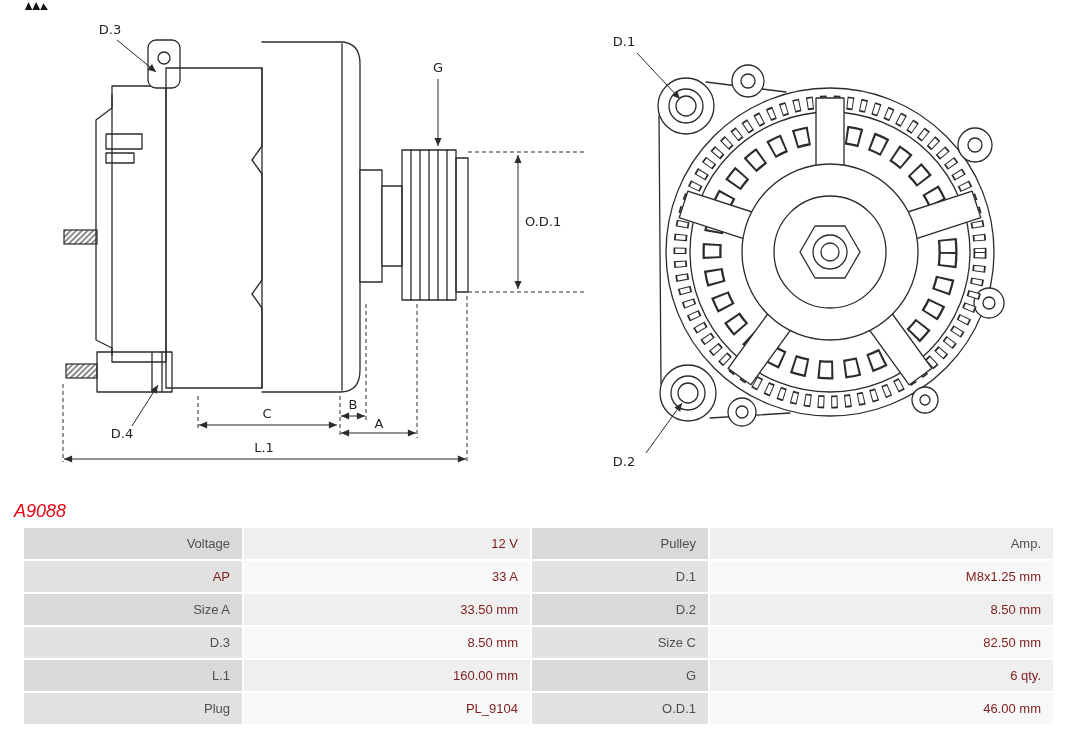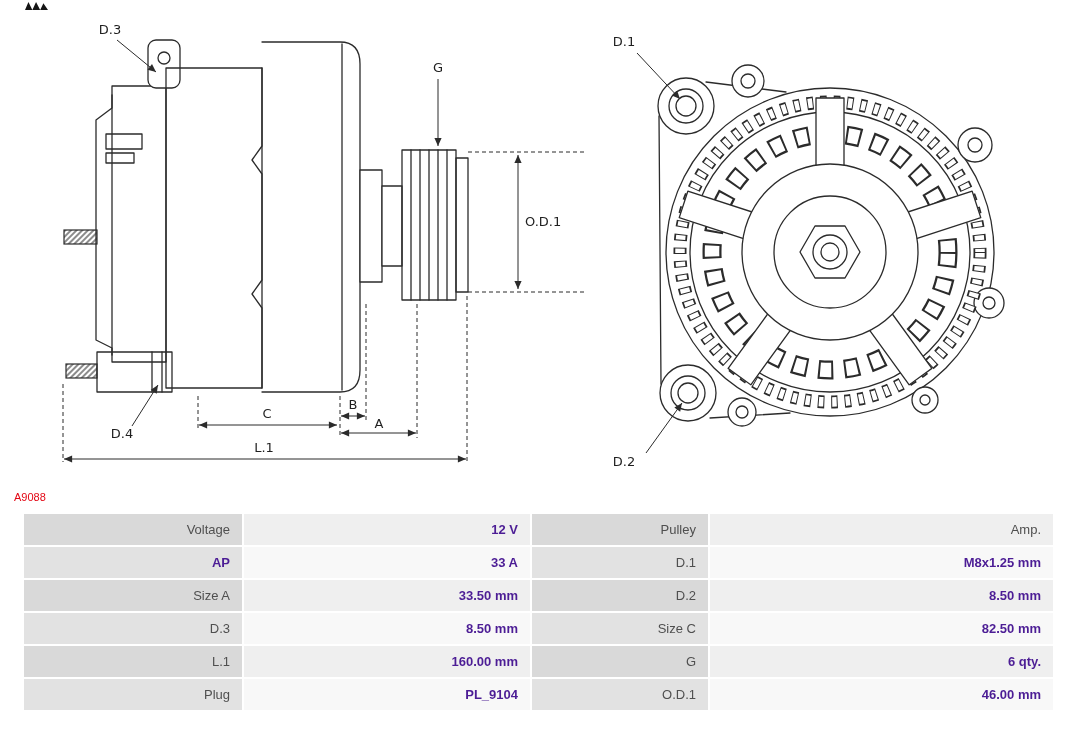--- a/index.html
+++ b/index.html
@@ -14,26 +14,26 @@
   .fw { fill:#ffffff; stroke:#2b2b2b; stroke-width:1.3; stroke-linejoin:round; }
   .hatch { fill:url(#hatch); stroke:#2b2b2b; stroke-width:1.2; }
   .dim { fill:none; stroke:#2b2b2b; stroke-width:1; }
   .ext { fill:none; stroke:#2b2b2b; stroke-width:1; stroke-dasharray:4 3; }
   .lbl { font-family:"DejaVu Sans", sans-serif; font-size:13px; fill:#1f1f1f; }
   .teeth-d { fill:none; stroke:#2b2b2b; stroke-width:13; stroke-dasharray:6.5 6.9; }
   .teeth-w { fill:none; stroke:#ffffff; stroke-width:9.5; stroke-dasharray:4.5 8.9; stroke-dashoffset:-1; }
   .slots-d { fill:none; stroke:#2b2b2b; stroke-width:19; stroke-dasharray:15 11; }
   .slots-w { fill:none; stroke:#ffffff; stroke-width:14.5; stroke-dasharray:11 15; stroke-dashoffset:-2; }
 
-  .part-number { color:#e30613; font-size:11px; line-height:18px; margin:3px 0 8px 14px; }
+  .part-number { color:#e30613; font-size:18px; line-height:18px; margin:17px 0 8px 14px;font-style:italic; }
 
   .spec-table { display:grid; grid-template-columns:218px 286px 176px 1fr; gap:2px; width:1053px; font-size:13px;padding-left:24px; }
   .cell { height:31px; line-height:31px; text-align:right; padding-right:12px; white-space:nowrap; overflow:hidden; }
   .cell.label { color:#4f4f4f; }
-  .cell.value { color:#4c1d95;font-weight:bold; }
+  .cell.value { color:#7f1d1d; }
   .spec-table .cell:nth-child(8n+1), .spec-table .cell:nth-child(8n+3) { background:#d9d9d9; }
   .spec-table .cell:nth-child(8n+2), .spec-table .cell:nth-child(8n+4) { background:#efefef; }
   .spec-table .cell:nth-child(8n+5), .spec-table .cell:nth-child(8n+7) { background:#e2e2e2; }
   .spec-table .cell:nth-child(8n+6), .spec-table .cell:nth-child(8n+8) { background:#f8f8f8; }
   .spec-table .cell.blank { background:transparent; }
 </style>
 </head>
 <body>
 
 <div class="page">

